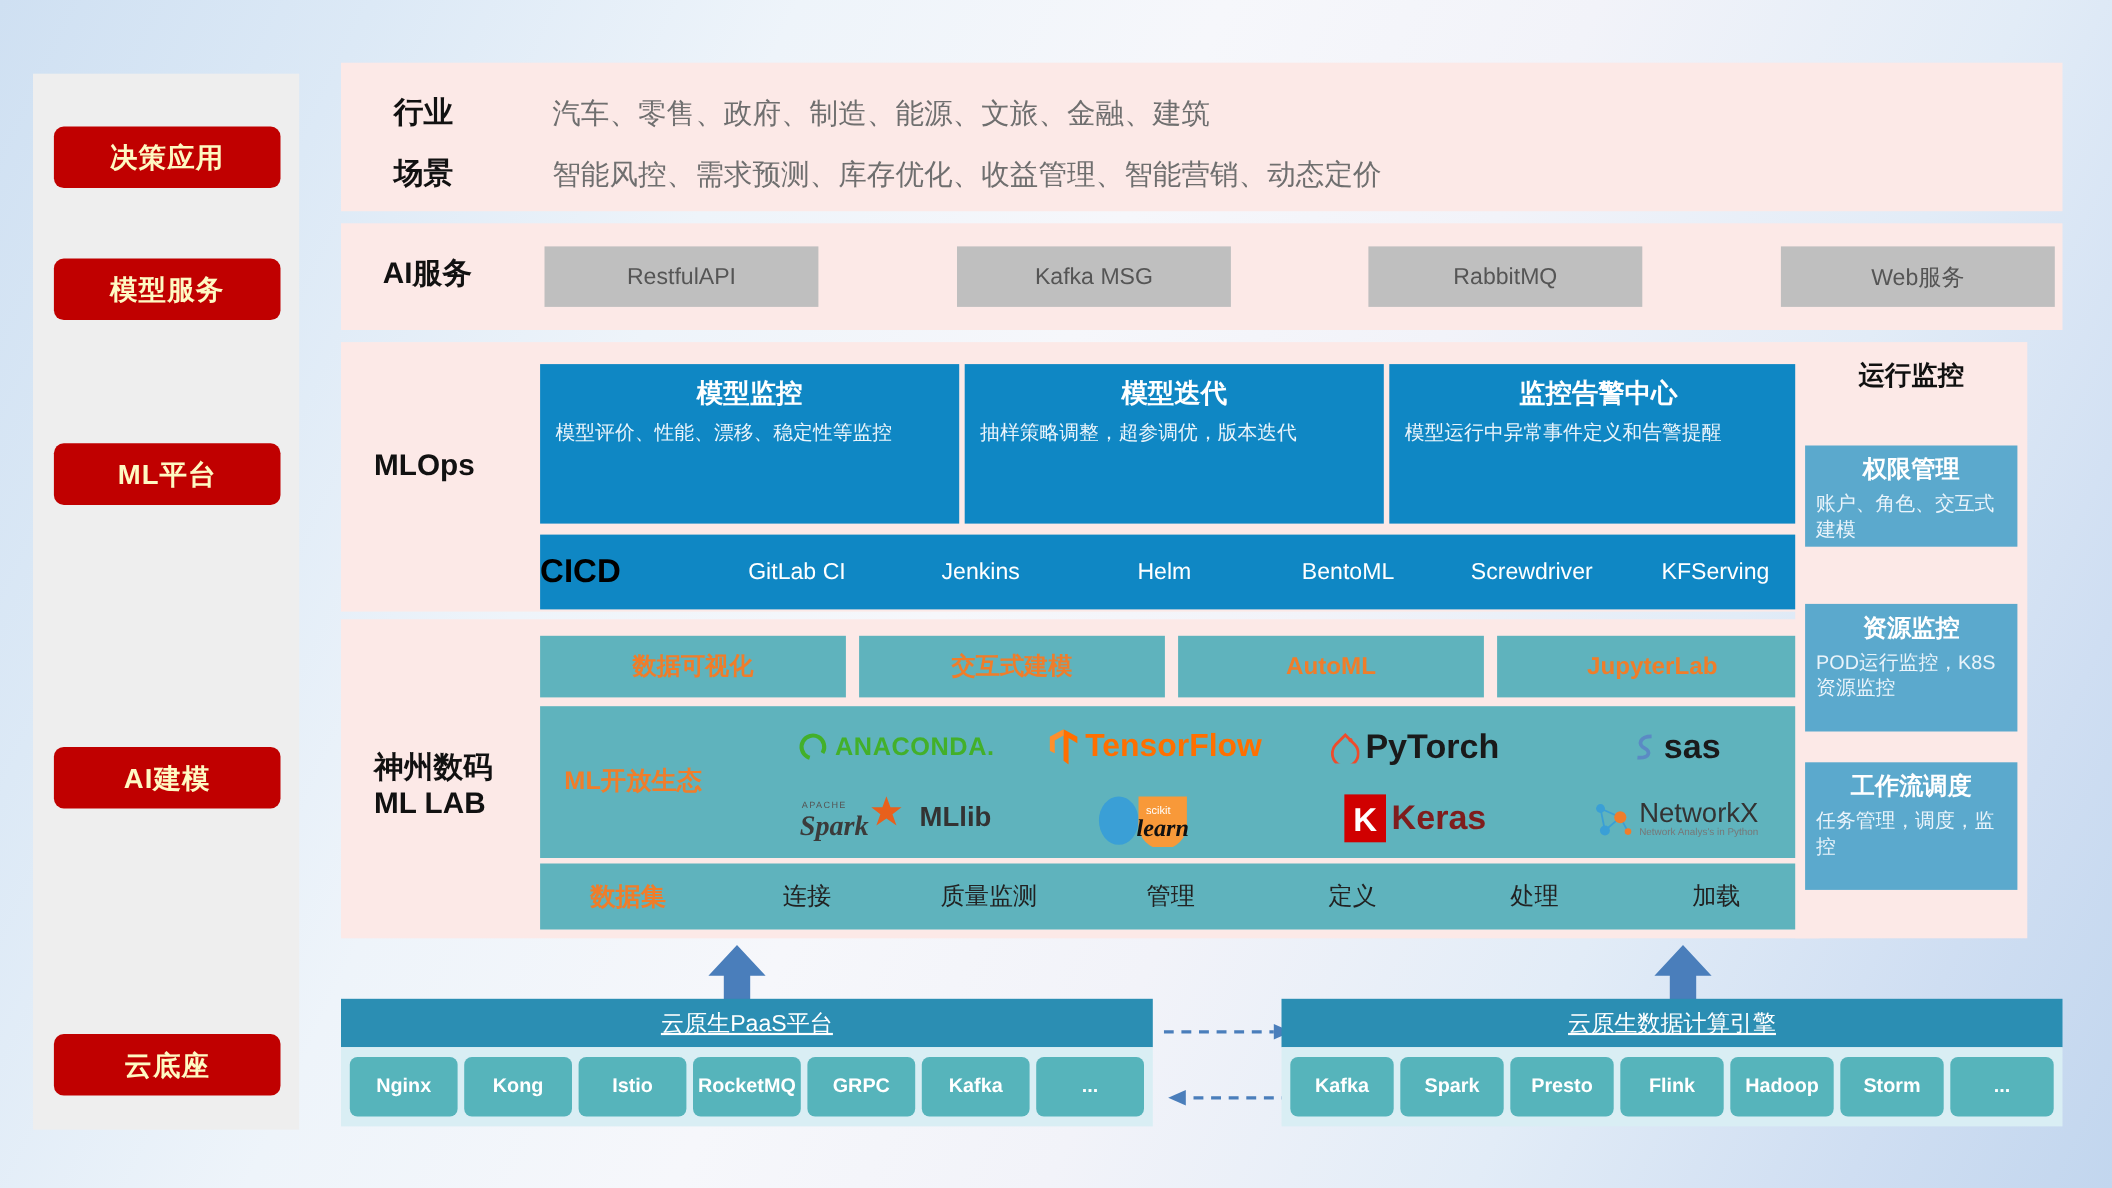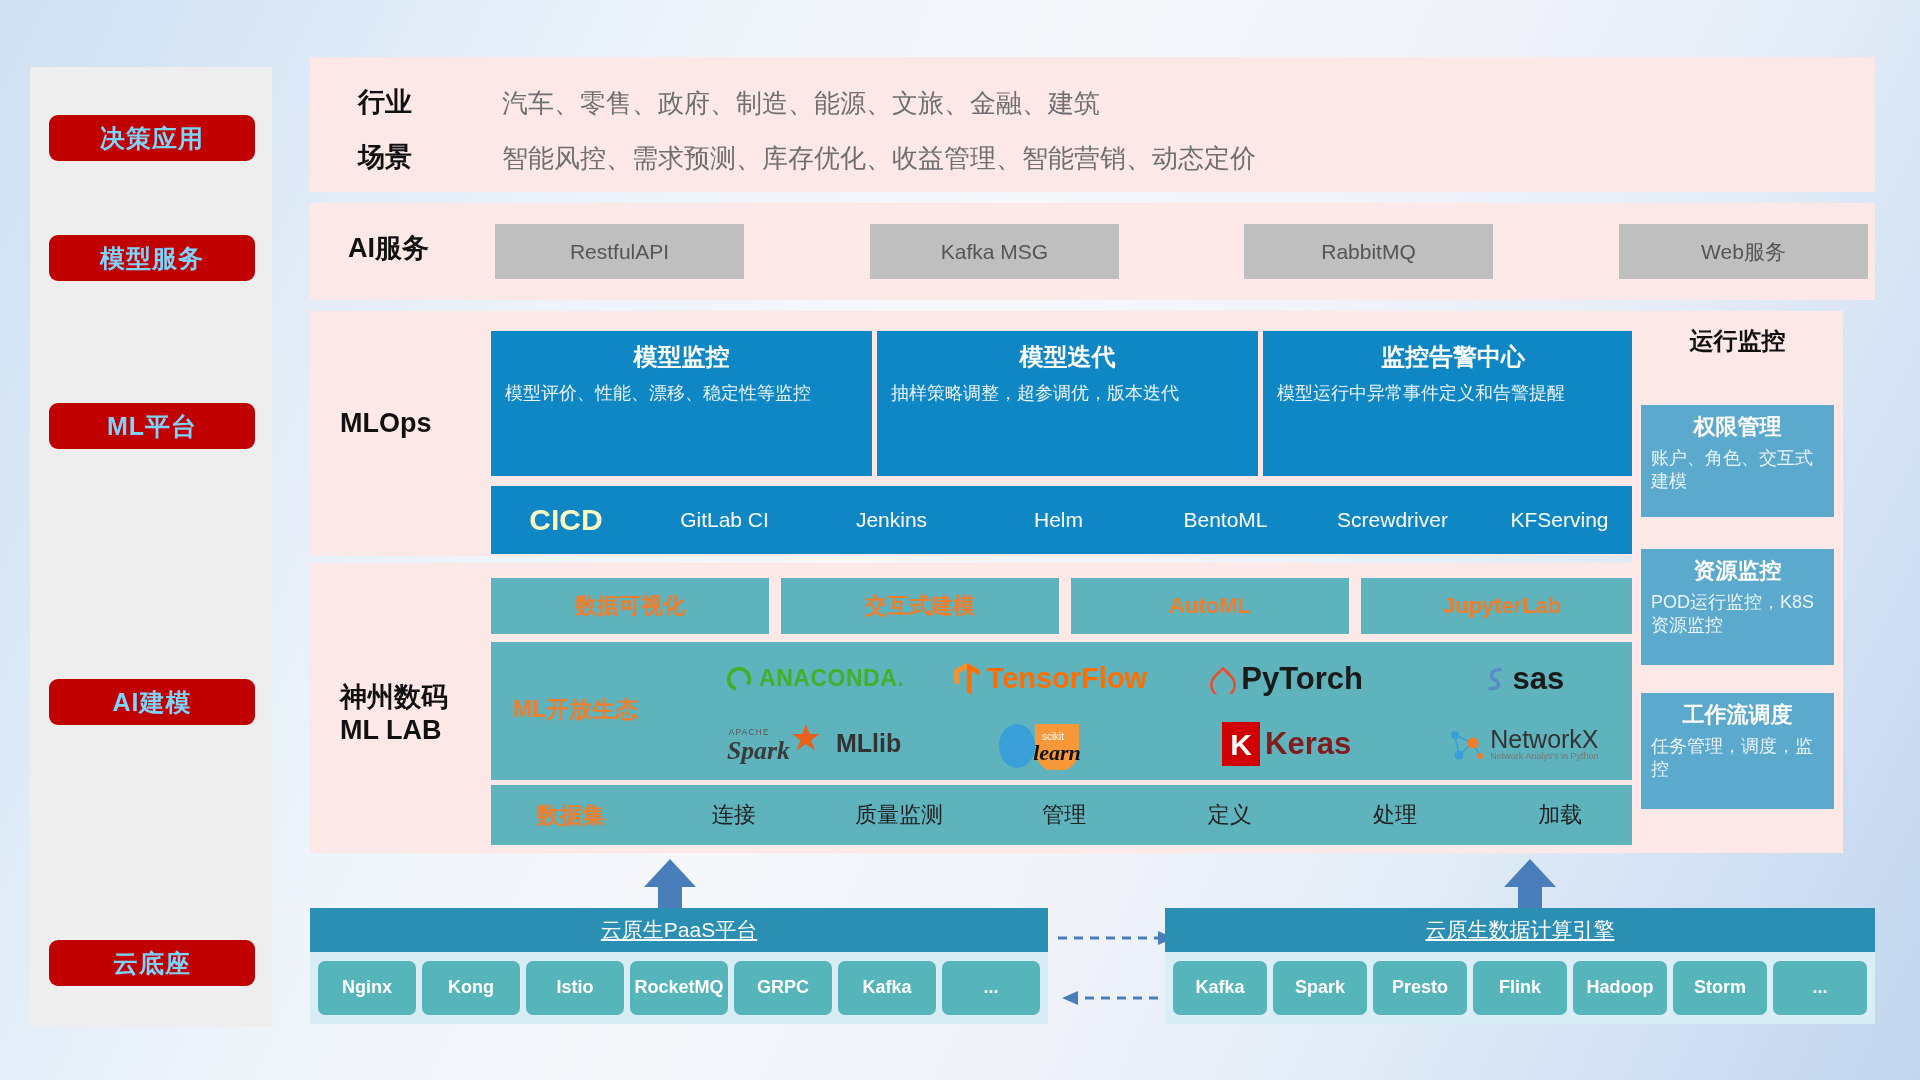--- a/index.html
+++ b/index.html
@@ -10,23 +10,23 @@
     position: relative;
   }
 
   
   #left-rail {
     position: absolute; left: 30px; top: 67px;
     width: 242px; height: 960px;
     background: #eeeeee;
   }
   .rail-chip {
-    position: absolute; left: 19px; width: 206px; height: 46px;
+    position: absolute; left: 19px; width: 206px; height: 56px;
     background: #c00000; border-radius: 9px;
-    color: #7dd3fc; font-size: 25px; font-weight: 700;
+    color: #fef9c3; font-size: 25px; font-weight: 700;
     display: flex; align-items: center; justify-content: center;
     letter-spacing: 1px;
   }
 
   
   .panel { position: absolute; background: #fce9e7; }
 
   .rowlabel {
     position: absolute; font-size: 27px; font-weight: 700; color: #111;
     white-space: pre-line; line-height: 1.22;
@@ -59,21 +59,21 @@
   .blue-card .bc-title {
     text-align: center; font-size: 24px; font-weight: 700; margin-bottom: 8px;
   }
   .blue-card .bc-desc { font-size: 18px; line-height: 1.35; color: #eaf4fb; }
 
   #cicd-bar {
     position: absolute; left: 181px; top: 175px; width: 1152px; height: 68px;
     background: #0f87c4; display: flex; align-items: center;
   }
   #cicd-bar .cicd-head {
-    color: #fef9c3; font-size: 30px; font-weight: 700; width: 150px; text-align: center;
+    color: #000000; font-size: 30px; font-weight: 700; width: 150px; text-align: left;
   }
   #cicd-bar .cicd-items { flex: 1; display: flex; }
   #cicd-bar .cicd-items span {
     flex: 1; color: #fff; font-size: 21px; text-align: center; line-height: 1.05;
   }
 
   
   #p-model { left: 310px; top: 563px; width: 1344px; height: 290px; }
   .teal-tab {
     position: absolute; top: 15px; height: 56px; background: #5fb3bd;
@@ -309,21 +309,21 @@
       <span>定义</span>
       <span>处理</span>
       <span>加载</span>
     </div>
   </div>
 </div>
 
 <div class="panel" id="p-ops">
   <div id="ops-title">运行监控</div>
 
-  <div class="ops-card" style="top:94px;  height:112px">
+  <div class="ops-card" style="top:94px;  height:92px">
     <div class="oc-title">权限管理</div>
     <div class="oc-desc">账户、角色、交互式建模</div>
   </div>
   <div class="ops-card" style="top:238px; height:116px">
     <div class="oc-title">资源监控</div>
     <div class="oc-desc">POD运行监控，K8S资源监控</div>
   </div>
   <div class="ops-card" style="top:382px; height:116px">
     <div class="oc-title">工作流调度</div>
     <div class="oc-desc">任务管理，调度，监控</div>

